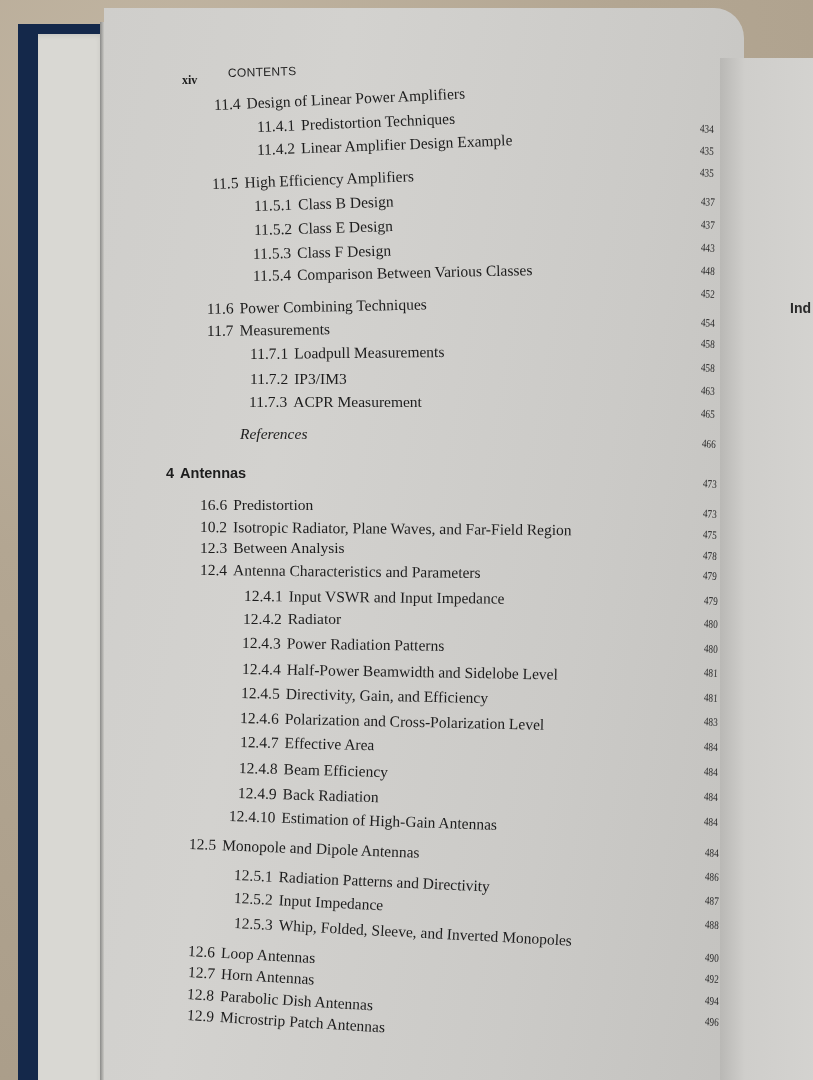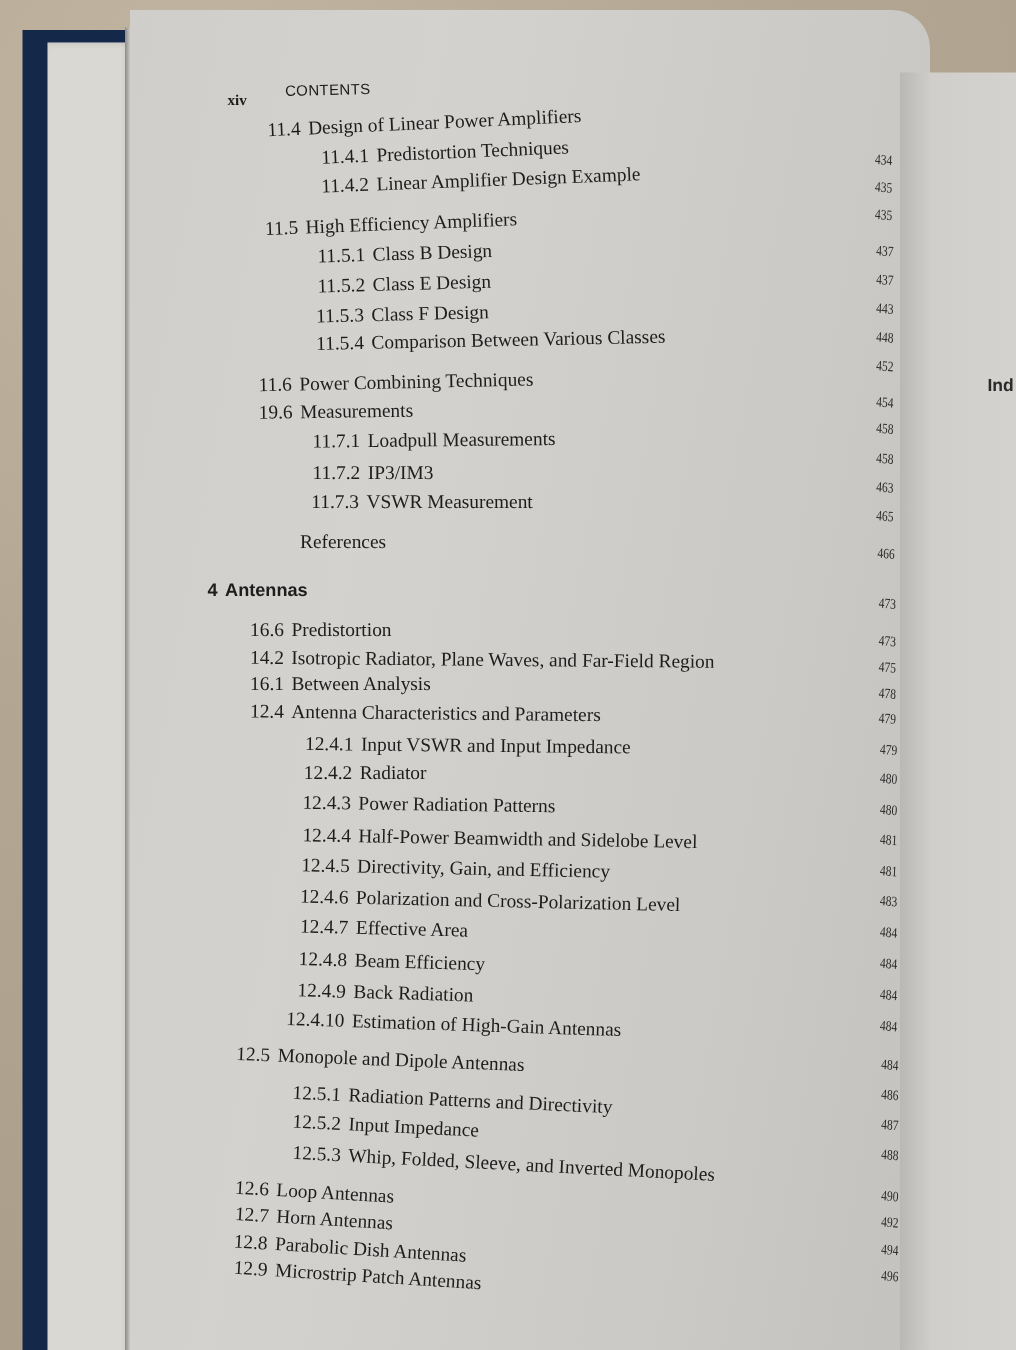--- a/index.html
+++ b/index.html
@@ -84,30 +84,30 @@
   <div class="line" style="left:257px;top:118px;transform:rotate(-2.4deg);"><span class="num">11.4.1</span><span>Predistortion Techniques</span></div>
   <div class="line" style="left:257px;top:141px;transform:rotate(-2.2deg);"><span class="num">11.4.2</span><span>Linear Amplifier Design Example</span></div>
 
   <div class="line" style="left:212px;top:175px;transform:rotate(-2.2deg);"><span class="num">11.5</span><span>High Efficiency Amplifiers</span></div>
   <div class="line" style="left:254px;top:197px;transform:rotate(-1.8deg);"><span class="num">11.5.1</span><span>Class B Design</span></div>
   <div class="line" style="left:254px;top:221px;transform:rotate(-1.6deg);"><span class="num">11.5.2</span><span>Class E Design</span></div>
   <div class="line" style="left:253px;top:245px;transform:rotate(-1.4deg);"><span class="num">11.5.3</span><span>Class F Design</span></div>
   <div class="line" style="left:253px;top:267px;transform:rotate(-1.2deg);"><span class="num">11.5.4</span><span>Comparison Between Various Classes</span></div>
 
   <div class="line" style="left:207px;top:300px;transform:rotate(-1.2deg);"><span class="num">11.6</span><span>Power Combining Techniques</span></div>
-  <div class="line" style="left:207px;top:322px;transform:rotate(-0.8deg);"><span class="num">19.6</span><span>Measurements</span></div>
+  <div class="line" style="left:207px;top:322px;transform:rotate(-0.8deg);"><span class="num">11.7</span><span>Measurements</span></div>
   <div class="line" style="left:250px;top:345px;transform:rotate(-0.6deg);"><span class="num">11.7.1</span><span>Loadpull Measurements</span></div>
   <div class="line" style="left:250px;top:370px;"><span class="num">11.7.2</span><span>IP3/IM3</span></div>
-  <div class="line" style="left:249px;top:393px;"><span class="num">11.7.3</span><span>VSWR Measurement</span></div>
-  <div class="line" style="left:240px;top:425px;"><span>References</span></div>
+  <div class="line" style="left:249px;top:393px;"><span class="num">11.7.3</span><span>ACPR Measurement</span></div>
+  <div class="line" style="left:240px;top:425px;font-style:italic;"><span>References</span></div>
 
   <div class="line chapter" style="left:166px;top:465px;"><span class="num">4</span><span>Antennas</span></div>
   <div class="line" style="left:200px;top:496px;"><span class="num">16.6</span><span>Predistortion</span></div>
-  <div class="line" style="left:200px;top:518px;transform:rotate(0.5deg);"><span class="num">14.2</span><span>Isotropic Radiator, Plane Waves, and Far-Field Region</span></div>
-  <div class="line" style="left:200px;top:539px;"><span class="num">16.1</span><span>Between Analysis</span></div>
+  <div class="line" style="left:200px;top:518px;transform:rotate(0.5deg);"><span class="num">10.2</span><span>Isotropic Radiator, Plane Waves, and Far-Field Region</span></div>
+  <div class="line" style="left:200px;top:539px;"><span class="num">12.3</span><span>Between Analysis</span></div>
   <div class="line" style="left:200px;top:561px;transform:rotate(0.6deg);"><span class="num">12.4</span><span>Antenna Characteristics and Parameters</span></div>
   <div class="line" style="left:244px;top:587px;transform:rotate(0.6deg);"><span class="num">12.4.1</span><span>Input VSWR and Input Impedance</span></div>
   <div class="line" style="left:243px;top:610px;"><span class="num">12.4.2</span><span>Radiator</span></div>
   <div class="line" style="left:242px;top:634px;transform:rotate(0.8deg);"><span class="num">12.4.3</span><span>Power Radiation Patterns</span></div>
   <div class="line" style="left:242px;top:660px;transform:rotate(1deg);"><span class="num">12.4.4</span><span>Half-Power Beamwidth and Sidelobe Level</span></div>
   <div class="line" style="left:241px;top:684px;transform:rotate(1.2deg);"><span class="num">12.4.5</span><span>Directivity, Gain, and Efficiency</span></div>
   <div class="line" style="left:240px;top:709px;transform:rotate(1.3deg);"><span class="num">12.4.6</span><span>Polarization and Cross-Polarization Level</span></div>
   <div class="line" style="left:240px;top:733px;transform:rotate(1.4deg);"><span class="num">12.4.7</span><span>Effective Area</span></div>
   <div class="line" style="left:239px;top:759px;transform:rotate(1.6deg);"><span class="num">12.4.8</span><span>Beam Efficiency</span></div>
   <div class="line" style="left:238px;top:784px;transform:rotate(1.7deg);"><span class="num">12.4.9</span><span>Back Radiation</span></div>

